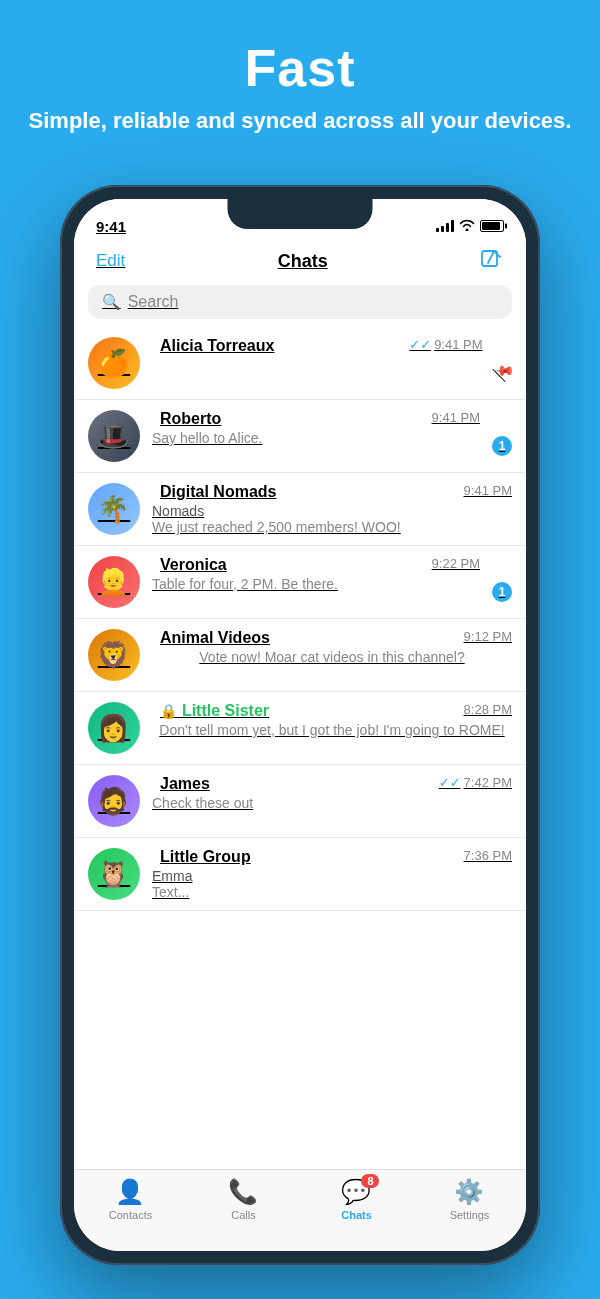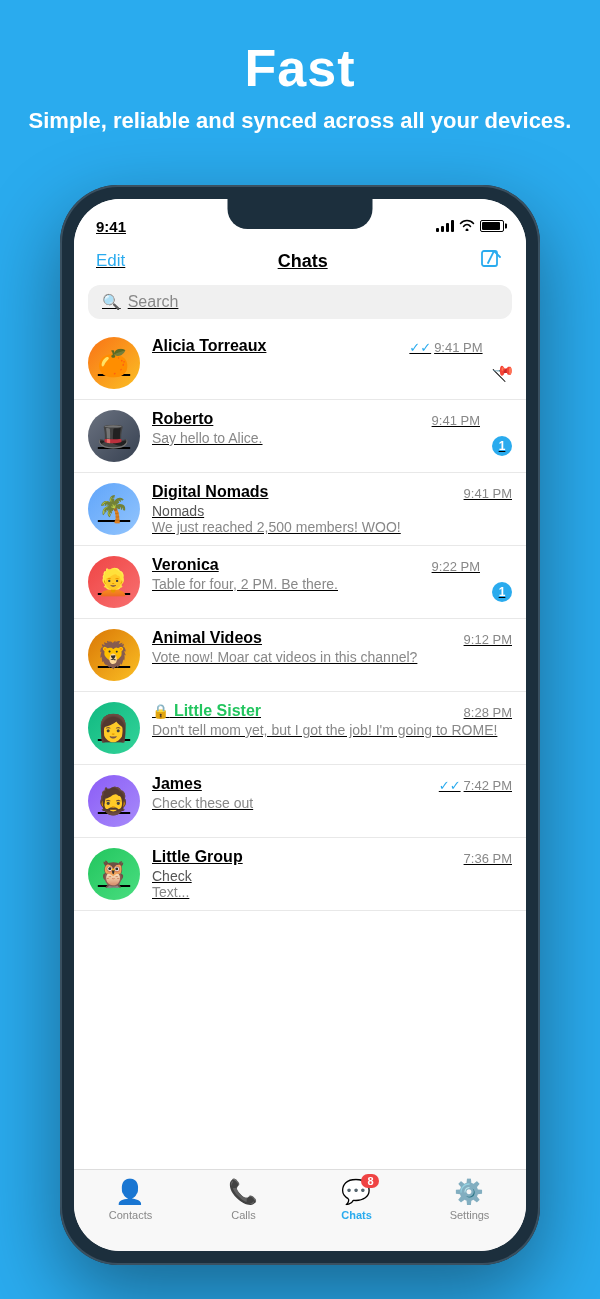--- a/index.html
+++ b/index.html
@@ -218,22 +218,23 @@
     .avatar-james { background: linear-gradient(135deg, #8b5cf6, #a78bfa); }
     .avatar-study { background: linear-gradient(135deg, #22c55e, #4ade80); }
 
     .chat-body {
       flex: 1;
       min-width: 0;
     }
     .chat-header-row {
       display: flex;
       justify-content: space-between;
-      align-items: flex-end;
+      align-items: flex-start;
       margin-bottom: 2px;
+      margin-left: 8px;
     }
     .chat-name {
       font-size: 16px;
       font-weight: 700;
       color: #000;
     }
     .chat-name.green { color: #22c55e; }
     .chat-time {
       font-size: 13px;
       color: #888;
@@ -253,20 +254,21 @@
       white-space: nowrap;
       overflow: hidden;
       text-overflow: ellipsis;
     }
     .chat-preview.two-line {
       white-space: normal;
       display: -webkit-box;
       -webkit-line-clamp: 2;
       -webkit-box-orient: vertical;
       overflow: hidden;
+      text-align: center;
     }
     .chat-preview .sender {
       color: #555;
       font-weight: 500;
     }
     .chat-meta {
       display: flex;
       flex-direction: column;
       align-items: flex-end;
       gap: 4px;
@@ -497,21 +499,21 @@
         </div>
         <div class="chat-item">
           <div class="avatar avatar-study">
             <span class="avatar-emoji">🦉</span>
           </div>
           <div class="chat-body">
             <div class="chat-header-row">
               <span class="chat-name ">Little Group</span>
               <span class="chat-time">7:36 PM</span>
             </div>
-            <div class="chat-preview"><span class="sender">Check</span><br>Text...</div>
+            <div class="chat-preview"><span class="sender">Emma</span><br>Text...</div>
           </div>
         </div>
       </div>
 
     <div class="tab-bar" id="tab-bar">
         <div class="tab-item">
           <div class="tab-badge-wrapper"><span class="tab-icon">👤</span></div>
           <span class="tab-label">Contacts</span>
         </div>
         <div class="tab-item">

